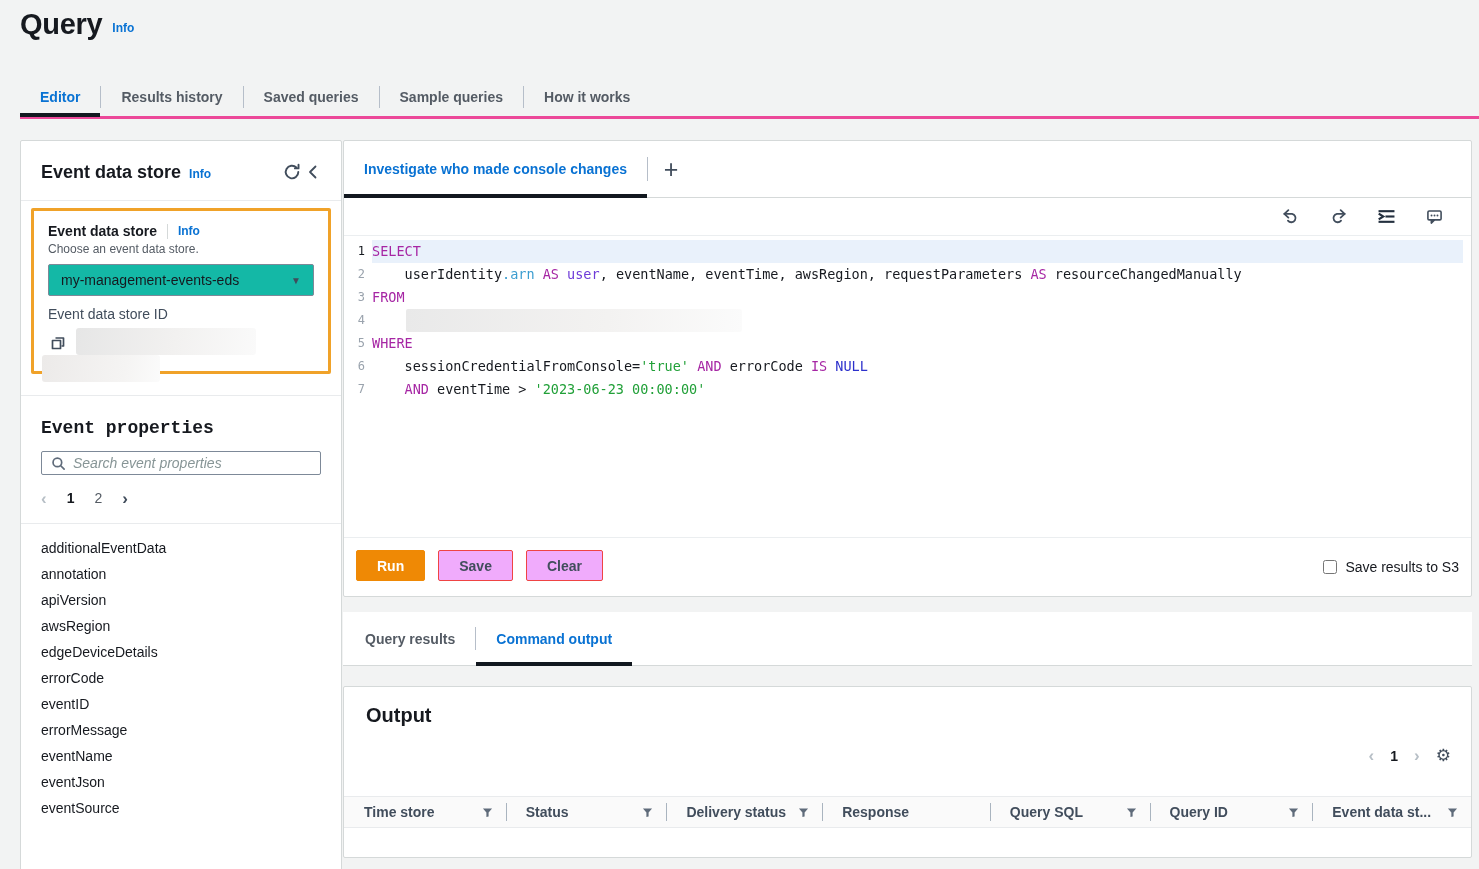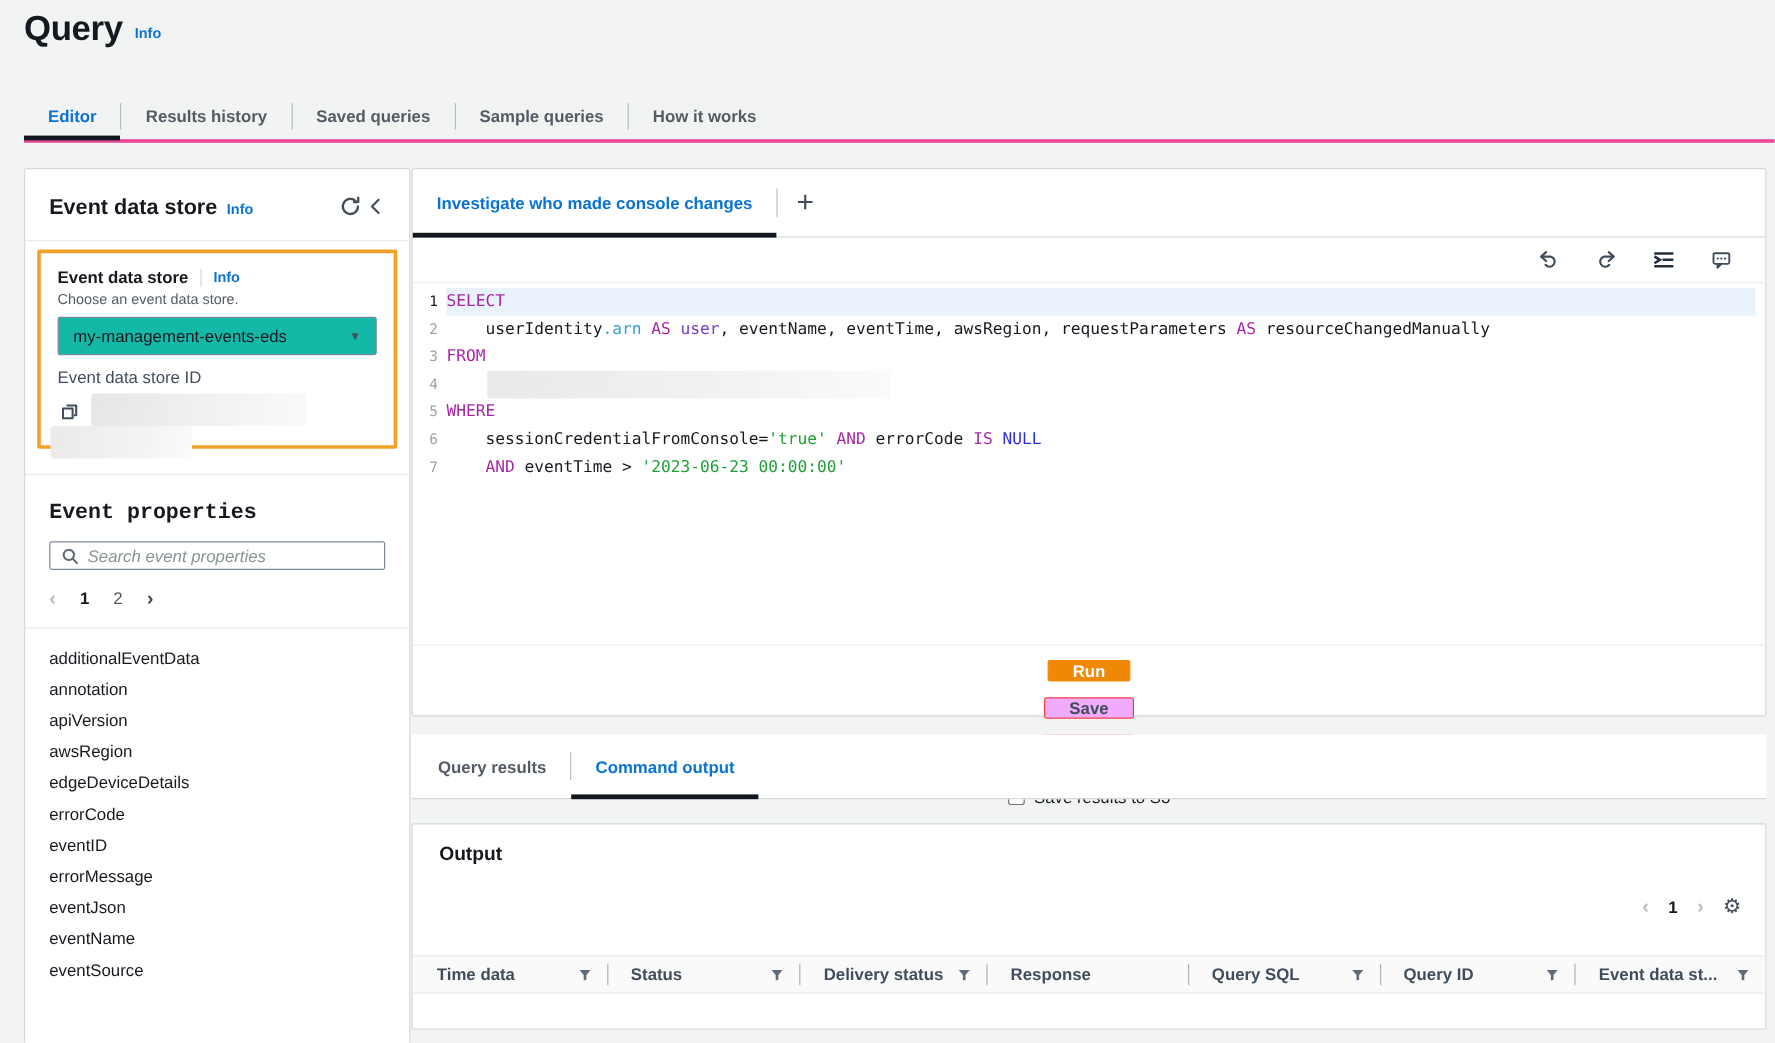--- a/index.html
+++ b/index.html
@@ -81,38 +81,38 @@
   .code-line.active .ct { background:#e9f1fb; }
   .tok-kw  { color:#a626a4; }
   .tok-prop{ color:#3c9dd0; }
   .tok-usr { color:#6e3bd8; }
   .tok-str { color:#21a038; }
   .tok-nul { color:#2d31cc; }
   .tok-p   { color:#16191f; }
   .sql-redact { display:inline-block; vertical-align:top; margin-left:34px; margin-top:0; width:336px; height:23px; border-radius:2px;
     background:linear-gradient(95deg,#e9e9e9 0%,#f3f2f1 60%,#fbfbfb 100%); }
 
-  .ed-actions { position:absolute; left:0; right:0; bottom:0; height:59px; border-top:1px solid #ebeef0; display:flex; align-items:center; padding:12px 12px; gap:13px;flex-direction:column; }
+  .ed-actions { position:absolute; left:0; right:0; bottom:0; height:59px; border-top:1px solid #ebeef0; display:flex; padding:12px 12px; gap:13px; }
   .btn { height:31px; border-radius:2px; font-size:14px; font-weight:700; padding:0 20px; cursor:pointer; font-family:"Liberation Sans",sans-serif; }
   .btn-primary { background:#ef8905; border:1px solid #ef8905; color:#fff; }
   .btn-normal { background:#f0abfc; border:1px solid #ef4444; color:#414d5c; }
   .ed-actions .spacer { flex:1; }
   .s3-check { display:flex; align-items:center; gap:8px; font-size:14px; }
   .s3-check input { width:14px; height:14px; accent-color:#7d8998; cursor:pointer; }
 
   
   #results-tabs { position:absolute; left:343px; top:612px; width:1129px; height:54px; background:#fff; border-bottom:1px solid #d5d9d9; display:flex; align-items:stretch; padding-left:2px; }
   .r-tab { position:relative; display:flex; align-items:center; padding:0 20px; font-size:14px; font-weight:700; color:#545b64; cursor:pointer; }
   .r-tab.active { color:#0972d3; }
   .r-tab.active::after { content:''; position:absolute; left:0; right:0; bottom:-1px; height:4px; background:#12181f; }
   #results-tabs .tab-sep { margin:15px 0; }
 
   
   #output-panel { left:343px; top:686px; width:1129px; height:172px; }
-  .out-title { padding:17px 22px 0; font-size:16px; font-weight:700; }
+  .out-title { padding:17px 22px 0; font-size:20px; font-weight:700; }
   .out-controls { position:absolute; right:20px; top:60px; display:flex; align-items:center; gap:16px; }
   .out-controls .pag-page.current { font-size:14px; }
   .gear-btn { font-size:17px; color:#414d5c; background:none; border:none; cursor:pointer; line-height:1; }
   .out-thead { position:absolute; left:0; right:0; top:109px; height:32px; background:#fafafa; border-top:1px solid #e9ebed; border-bottom:1px solid #e9ebed; display:flex; }
   .col { position:relative; display:flex; align-items:center; justify-content:space-between; padding:0 13px 0 20px; cursor:pointer; }
   .col:not(:first-child)::before { content:''; position:absolute; left:0; top:6px; bottom:6px; width:1px; background:#a9b4bf; }
   .col-label { font-size:14px; font-weight:700; color:#414d5c; white-space:nowrap; overflow:hidden; }
   .funnel { flex:none; margin-left:6px; }
 </style>
 </head>
@@ -199,22 +199,22 @@
   <div class="sb-div sb-div2"></div>
   <ul class="prop-list" id="prop-list">
       <li>additionalEventData</li>
       <li>annotation</li>
       <li>apiVersion</li>
       <li>awsRegion</li>
       <li>edgeDeviceDetails</li>
       <li>errorCode</li>
       <li>eventID</li>
       <li>errorMessage</li>
+      <li>eventName</li>
       <li>eventJson</li>
-      <li>eventName</li>
       <li>eventSource</li>
     </ul>
 </div>
 
 <div class="panel" id="editor-panel">
   <div class="q-tabs">
     <div class="q-tab">
       <span>Investigate who made console changes</span>
     </div>
     <span class="tab-sep"></span>
@@ -307,21 +307,21 @@
 <div class="panel" id="output-panel">
   <div class="out-title">Output</div>
   <div class="out-controls">
     <span class="pag-chev disabled">‹</span>
     <span class="pag-page current">1</span>
     <span class="pag-chev disabled">›</span>
     <button class="gear-btn" title="Preferences"><span>⚙</span></button>
   </div>
   <div class="out-thead" id="out-thead">
       <div class="col" style="width: 162px;">
-        <span class="col-label">Time data</span>
+        <span class="col-label">Time store</span>
         <svg class="funnel" width="11" height="11" viewBox="0 0 12 12">
           <path d="M1 1.5h10L7.2 6v4.3L4.8 11V6L1 1.5z" fill="#5f6b7a"></path>
         </svg>
       </div>
       <div class="col" style="width: 161px;">
         <span class="col-label">Status</span>
         <svg class="funnel" width="11" height="11" viewBox="0 0 12 12">
           <path d="M1 1.5h10L7.2 6v4.3L4.8 11V6L1 1.5z" fill="#5f6b7a"></path>
         </svg>
       </div>

